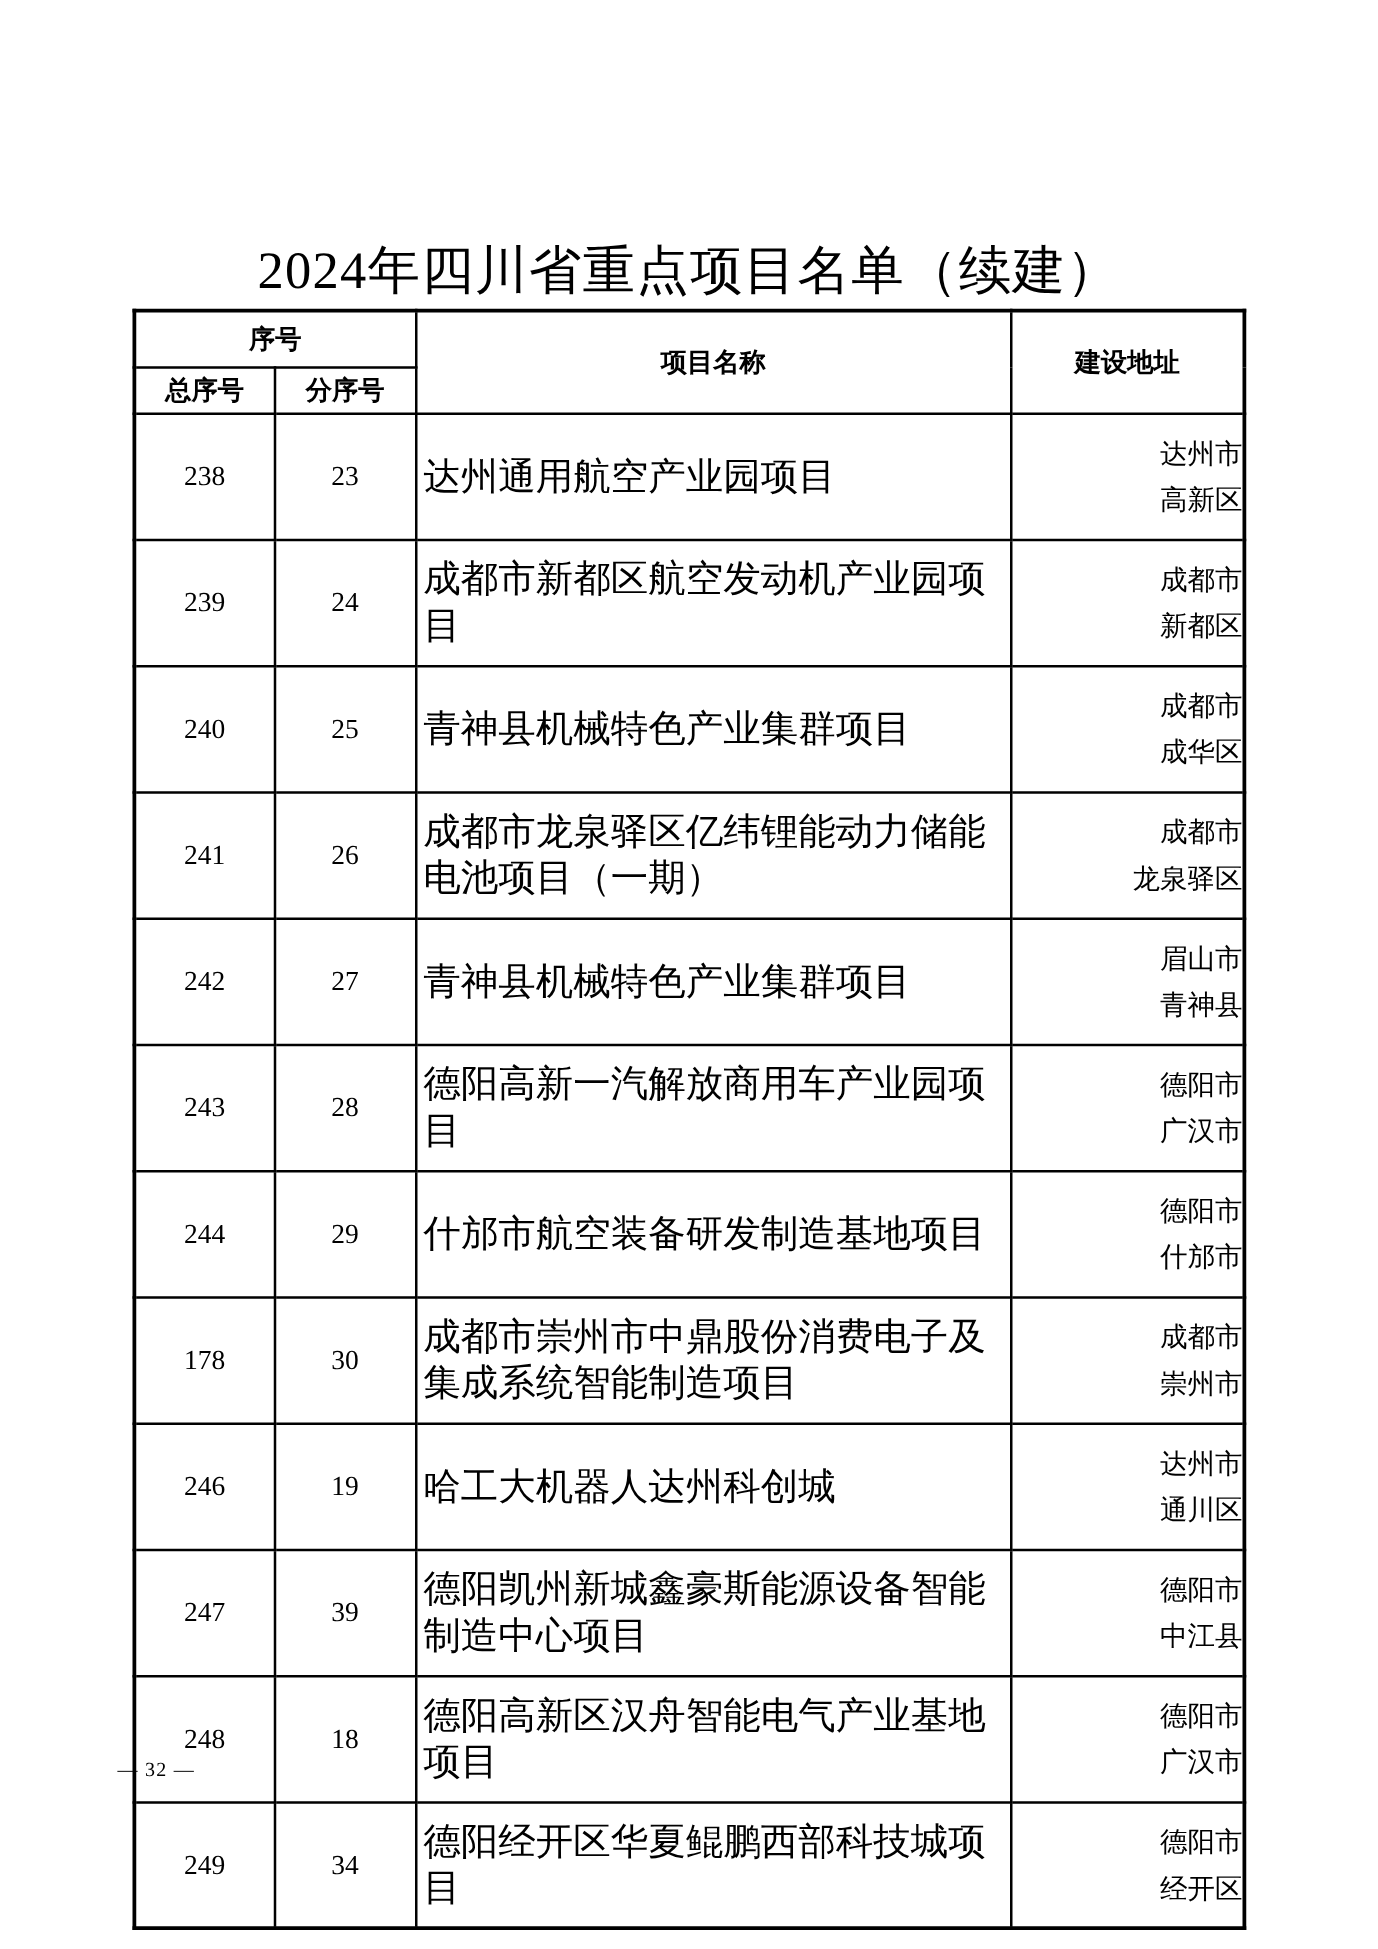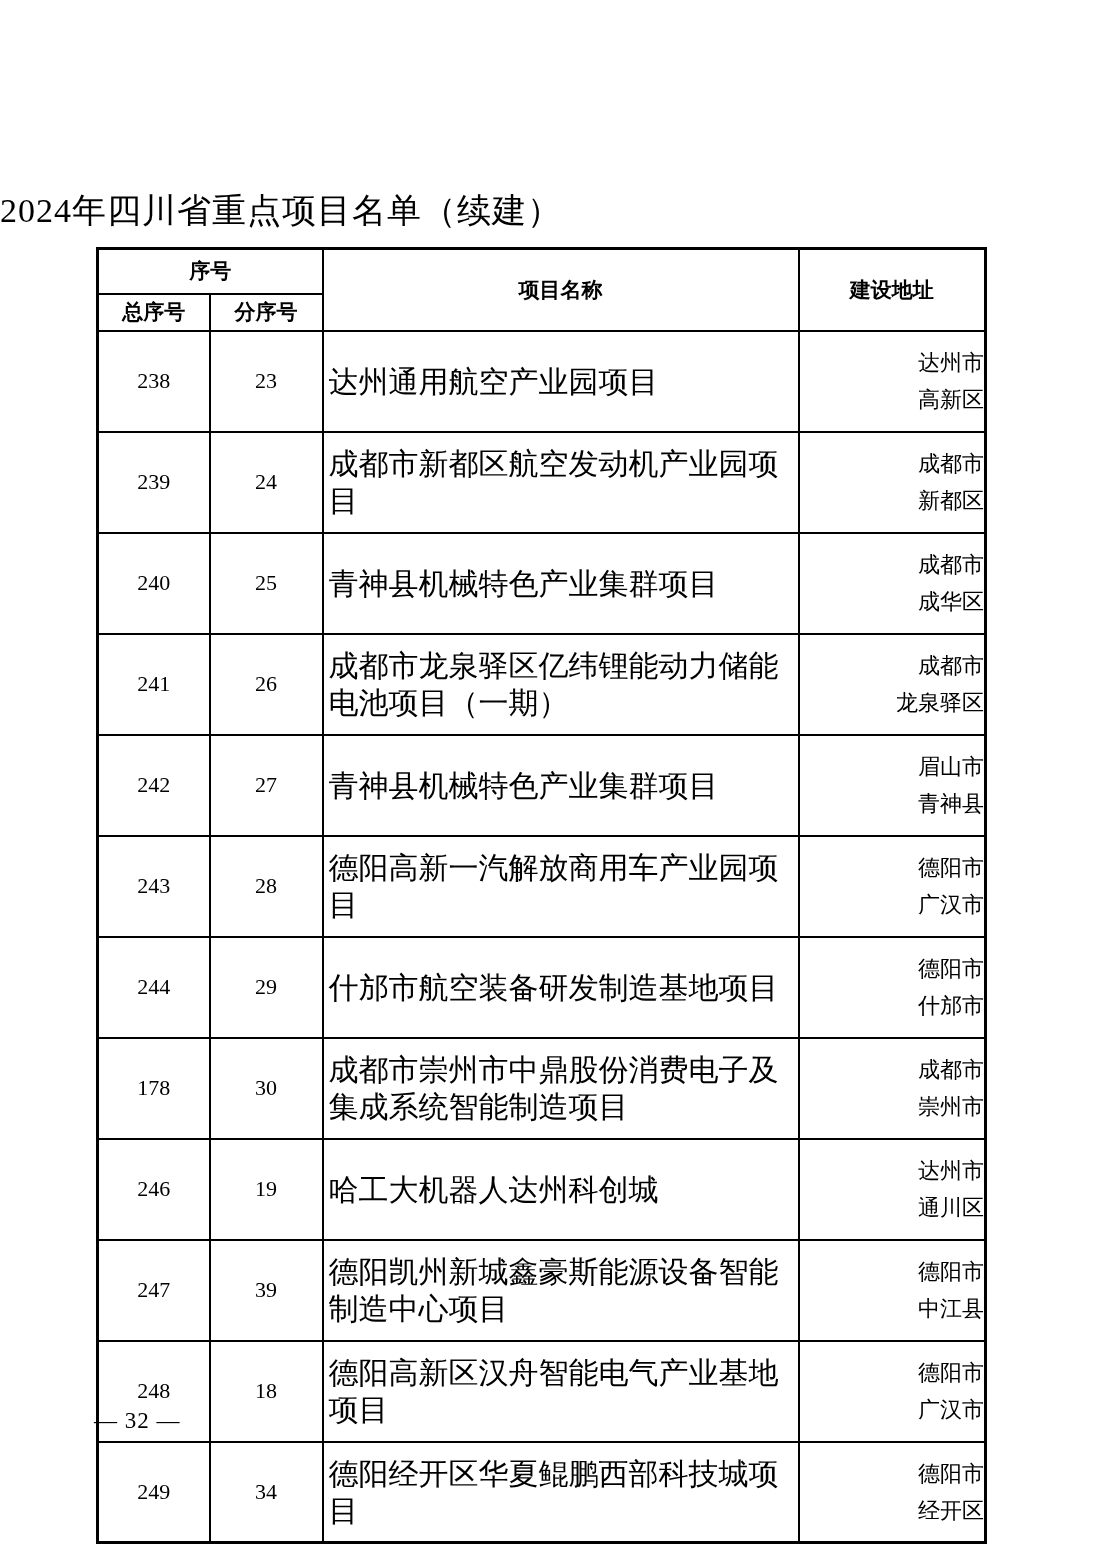--- a/index.html
+++ b/index.html
@@ -12,29 +12,29 @@
   .page {
     position: relative;
     width: 1102px; height: 1559px;
     background: #ffffff;
     overflow: hidden;
   }
   .doc-title {
     position: absolute;
     top: 188px; left: 0;
     width: 100%;
-    text-align: left;
-    font-size: 34px;
+    text-align: center;
+    font-size: 42px;
     font-weight: 400;
     letter-spacing: 1px;
     font-family: "Liberation Serif", serif;
   }
   table.projects {
     position: absolute;
-    top: 247px; left: 96px;
+    top: 247px; left: 106px;
     width: 888px;
     border-collapse: collapse;
     table-layout: fixed;
     border: 3px solid #000;
   }
   table.projects th, table.projects td {
     border: 2px solid #000;
     vertical-align: middle;
   }
   col.c1 { width: 112px; }
@@ -65,21 +65,21 @@
   td.cell-addr {
     text-align: right;
     font-size: 22px;
     line-height: 37px;
     font-family: "Liberation Serif", serif;
   }
   td.cell-addr .addr-line { display: block; }
   .page-number {
     position: absolute;
     left: 94px; top: 1408px;
-    font-size: 23px;
+    font-size: 16px;
     font-family: "Liberation Serif", serif;
     letter-spacing: 1px;
   }
 </style>
 </head>
 <body>
 
 <div class="page">
 
   <h1 class="doc-title">2024年四川省重点项目名单（续建）</h1>

